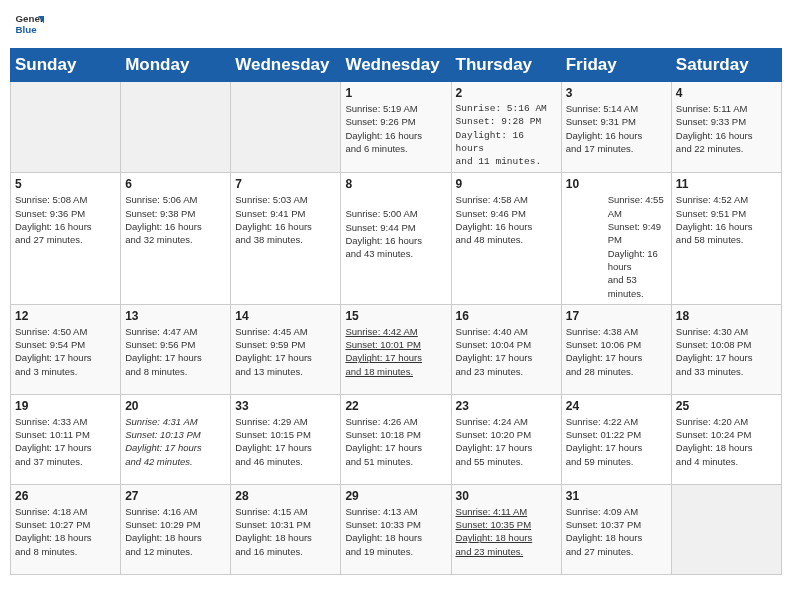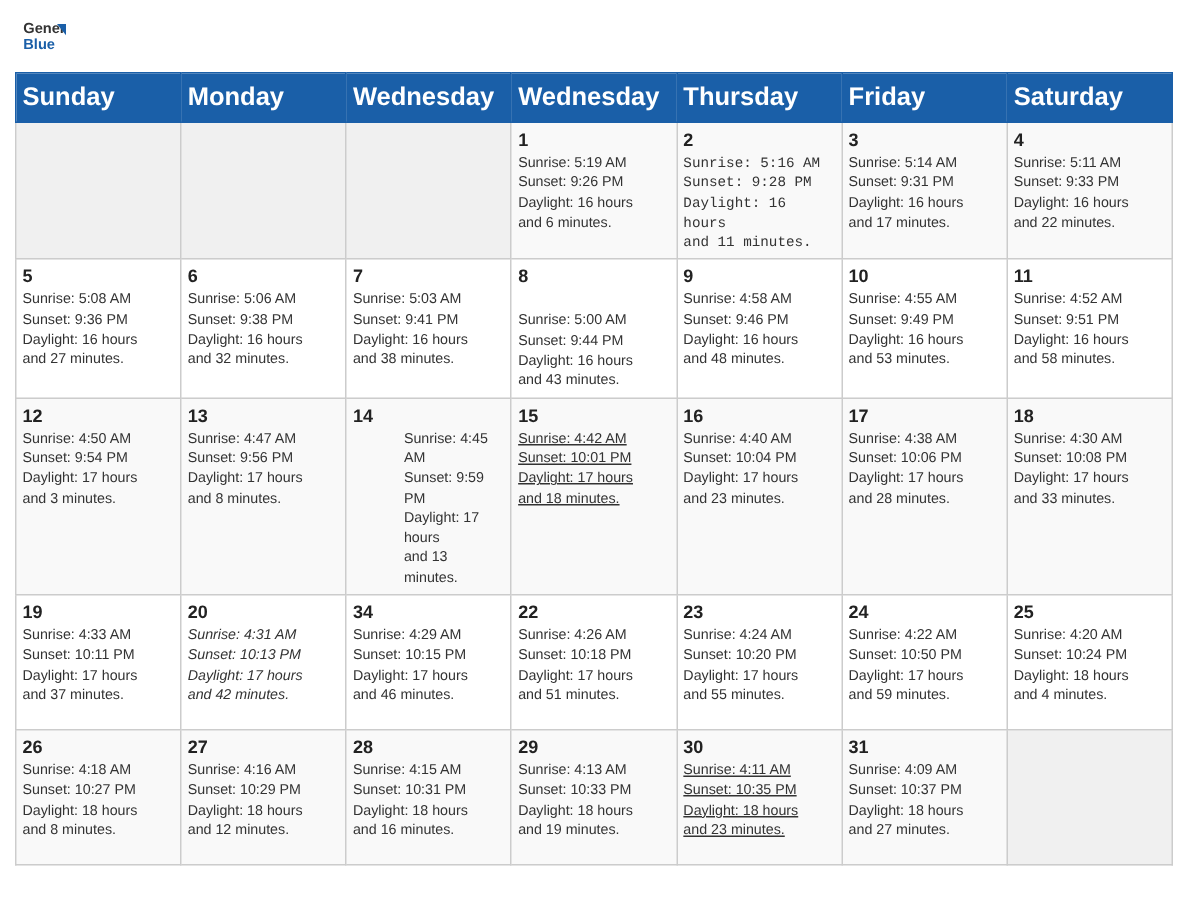--- a/index.html
+++ b/index.html
@@ -176,21 +176,21 @@
         </td>
         <td>
           <span class="day-num">9</span>
           <div class="day-info" style="white-space: pre-line;">Sunrise: 4:58 AM
 Sunset: 9:46 PM
 Daylight: 16 hours
 and 48 minutes.</div>
         </td>
         <td>
           <span class="day-num">10</span>
-          <div class="day-info" style="white-space: pre-line;">Sunrise: 4:55 AM
+          <div class="day-info" style="white-space: pre-line; margin-left: 42px;">Sunrise: 4:55 AM
 Sunset: 9:49 PM
 Daylight: 16 hours
 and 53 minutes.</div>
         </td>
         <td>
           <span class="day-num">11</span>
           <div class="day-info" style="white-space: pre-line;">Sunrise: 4:52 AM
 Sunset: 9:51 PM
 Daylight: 16 hours
 and 58 minutes.</div>
@@ -206,21 +206,21 @@
         </td>
         <td>
           <span class="day-num">13</span>
           <div class="day-info" style="white-space: pre-line;">Sunrise: 4:47 AM
 Sunset: 9:56 PM
 Daylight: 17 hours
 and 8 minutes.</div>
         </td>
         <td>
           <span class="day-num">14</span>
-          <div class="day-info" style="white-space: pre-line; margin-left: 34px;">Sunrise: 4:45 AM
+          <div class="day-info" style="white-space: pre-line;">Sunrise: 4:45 AM
 Sunset: 9:59 PM
 Daylight: 17 hours
 and 13 minutes.</div>
         </td>
         <td>
           <span class="day-num">15</span>
           <div class="day-info" style="white-space: pre-line; text-decoration: underline;">Sunrise: 4:42 AM
 Sunset: 10:01 PM
 Daylight: 17 hours
 and 18 minutes.</div>
@@ -256,21 +256,21 @@
 and 37 minutes.</div>
         </td>
         <td>
           <span class="day-num">20</span>
           <div class="day-info" style="white-space: pre-line; font-style: italic;">Sunrise: 4:31 AM
 Sunset: 10:13 PM
 Daylight: 17 hours
 and 42 minutes.</div>
         </td>
         <td>
-          <span class="day-num">34</span>
+          <span class="day-num">33</span>
           <div class="day-info" style="white-space: pre-line;">Sunrise: 4:29 AM
 Sunset: 10:15 PM
 Daylight: 17 hours
 and 46 minutes.</div>
         </td>
         <td>
           <span class="day-num">22</span>
           <div class="day-info" style="white-space: pre-line;">Sunrise: 4:26 AM
 Sunset: 10:18 PM
 Daylight: 17 hours
@@ -279,21 +279,21 @@
         <td>
           <span class="day-num">23</span>
           <div class="day-info" style="white-space: pre-line;">Sunrise: 4:24 AM
 Sunset: 10:20 PM
 Daylight: 17 hours
 and 55 minutes.</div>
         </td>
         <td>
           <span class="day-num">24</span>
           <div class="day-info" style="white-space: pre-line;">Sunrise: 4:22 AM
-Sunset: 10:50 PM
+Sunset: 01:22 PM
 Daylight: 17 hours
 and 59 minutes.</div>
         </td>
         <td>
           <span class="day-num">25</span>
           <div class="day-info" style="white-space: pre-line;">Sunrise: 4:20 AM
 Sunset: 10:24 PM
 Daylight: 18 hours
 and 4 minutes.</div>
         </td>

